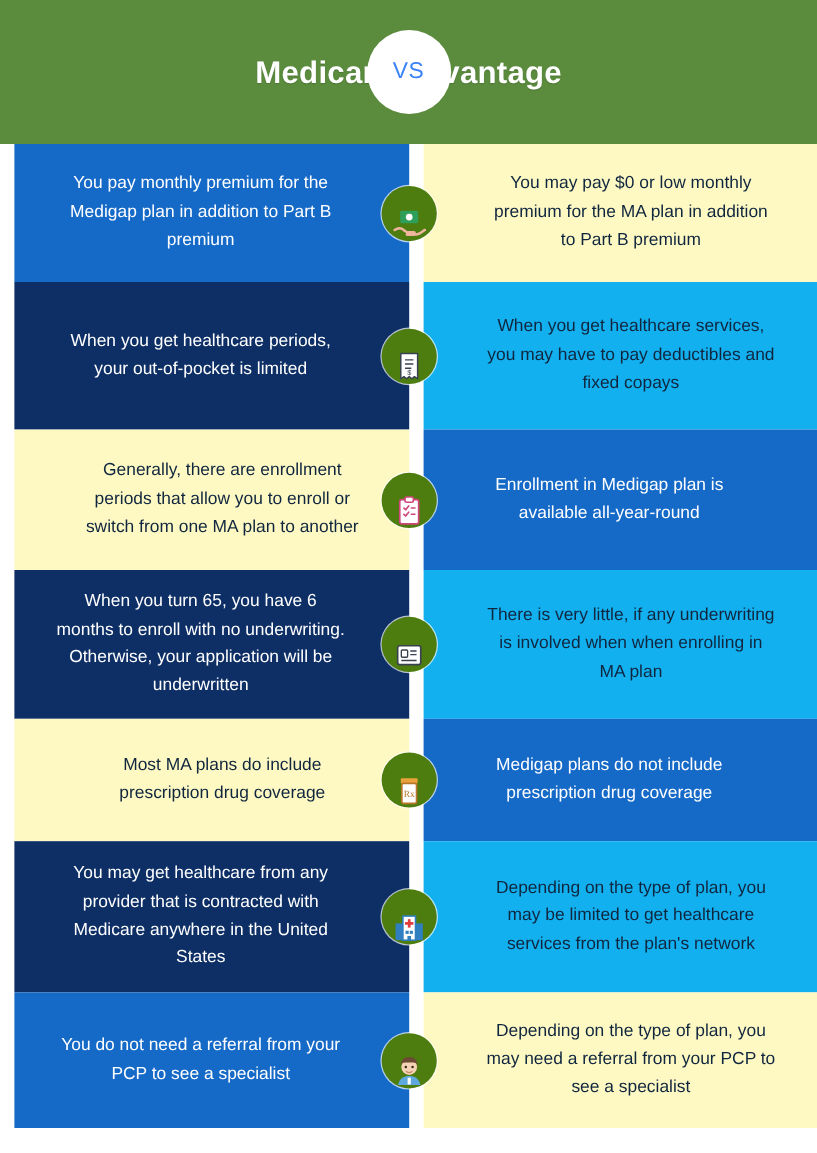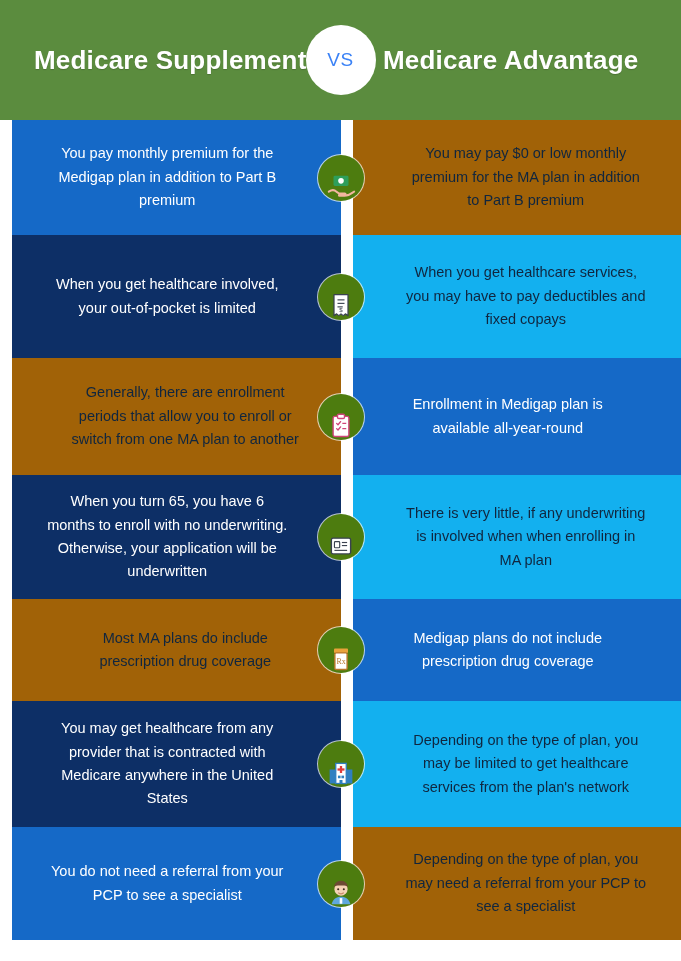--- a/index.html
+++ b/index.html
@@ -79,21 +79,21 @@
     line-height: 1.62;
     margin-left: 12px;
   }
   .cell.left  { padding-right: 52px; }
   .cell.right { padding-left: 52px; }
 
   
   .row.a .cell.left  { background: #1569c7; }
   .row.b .cell.left  { background: #0d2f66; }
   
-  .row.a .cell.right { background: #a16207; color: #1b1b1b; }
+  .row.a .cell.right { background: #fef9c3; color: #1b1b1b; }
   .row.b .cell.right { background: #13b0ef; color: #102a43; }
 
   .row.a .cell.right,
   .row.b .cell.right { color: #10263f; }
 
   
   .icon-wrap {
     position: absolute;
     left: 50%;
     top: 50%;
@@ -118,42 +118,41 @@
   .h5 .cell { min-height: 102px; }
   .h6 .cell { min-height: 126px; }
   .h7 .cell { min-height: 113px; }
 </style>
 </head>
 <body>
 
 <div id="infographic">
 
   <div class="header">
-    <div class="header-title">Medicare Supplement</div>
     <div class="header-title">Medicare Advantage</div>
     <div class="vs-badge">VS</div>
   </div>
 
   <div class="rows">
 
     <div class="row a h1">
       <div class="cell left">You pay monthly premium for the Medigap plan in addition to Part B premium</div>
       <div class="cell right">You may pay $0 or low monthly premium for the MA plan in addition to Part B premium</div>
       <div class="icon-wrap">
         <svg width="30" height="30" viewBox="0 0 32 32" aria-hidden="true">
           <rect x="8" y="5" width="16" height="11" rx="1.5" fill="#2e9e5b"></rect>
           <circle cx="16" cy="10.5" r="3" fill="#ffffff"></circle>
           <path d="M3 22c3-2 6-2 8 0l3 2h6c1.2 0 1.2 2 0 2h-6" fill="none" stroke="#f2b6a0" stroke-width="2.2" stroke-linecap="round"></path>
           <path d="M14 26h8c3 0 6-3 8-4" fill="none" stroke="#f2b6a0" stroke-width="2.2" stroke-linecap="round"></path>
         </svg>
       </div>
     </div>
 
     <div class="row b h2">
-      <div class="cell left">When you get healthcare involved, your out-of-pocket is limited</div>
+      <div class="cell left">When you get healthcare periods, your out-of-pocket is limited</div>
       <div class="cell right">When you get healthcare services, you may have to pay deductibles and fixed copays</div>
       <div class="icon-wrap">
         <svg width="28" height="28" viewBox="0 0 32 32" aria-hidden="true">
           <path d="M8 3h16v24l-3-2-2.5 2-2.5-2-2.5 2L11 25l-3 2z" fill="#ffffff" stroke="#3a4250" stroke-width="1.4" stroke-linejoin="round"></path>
           <line x1="12" y1="9" x2="20" y2="9" stroke="#3a4250" stroke-width="1.3"></line>
           <line x1="12" y1="13" x2="20" y2="13" stroke="#3a4250" stroke-width="1.3"></line>
           <line x1="12" y1="17" x2="18" y2="17" stroke="#3a4250" stroke-width="1.3"></line>
           <text x="16" y="23" font-size="7" text-anchor="middle" fill="#3a4250" font-family="'Liberation Sans', sans-serif">$</text>
         </svg>
       </div>

